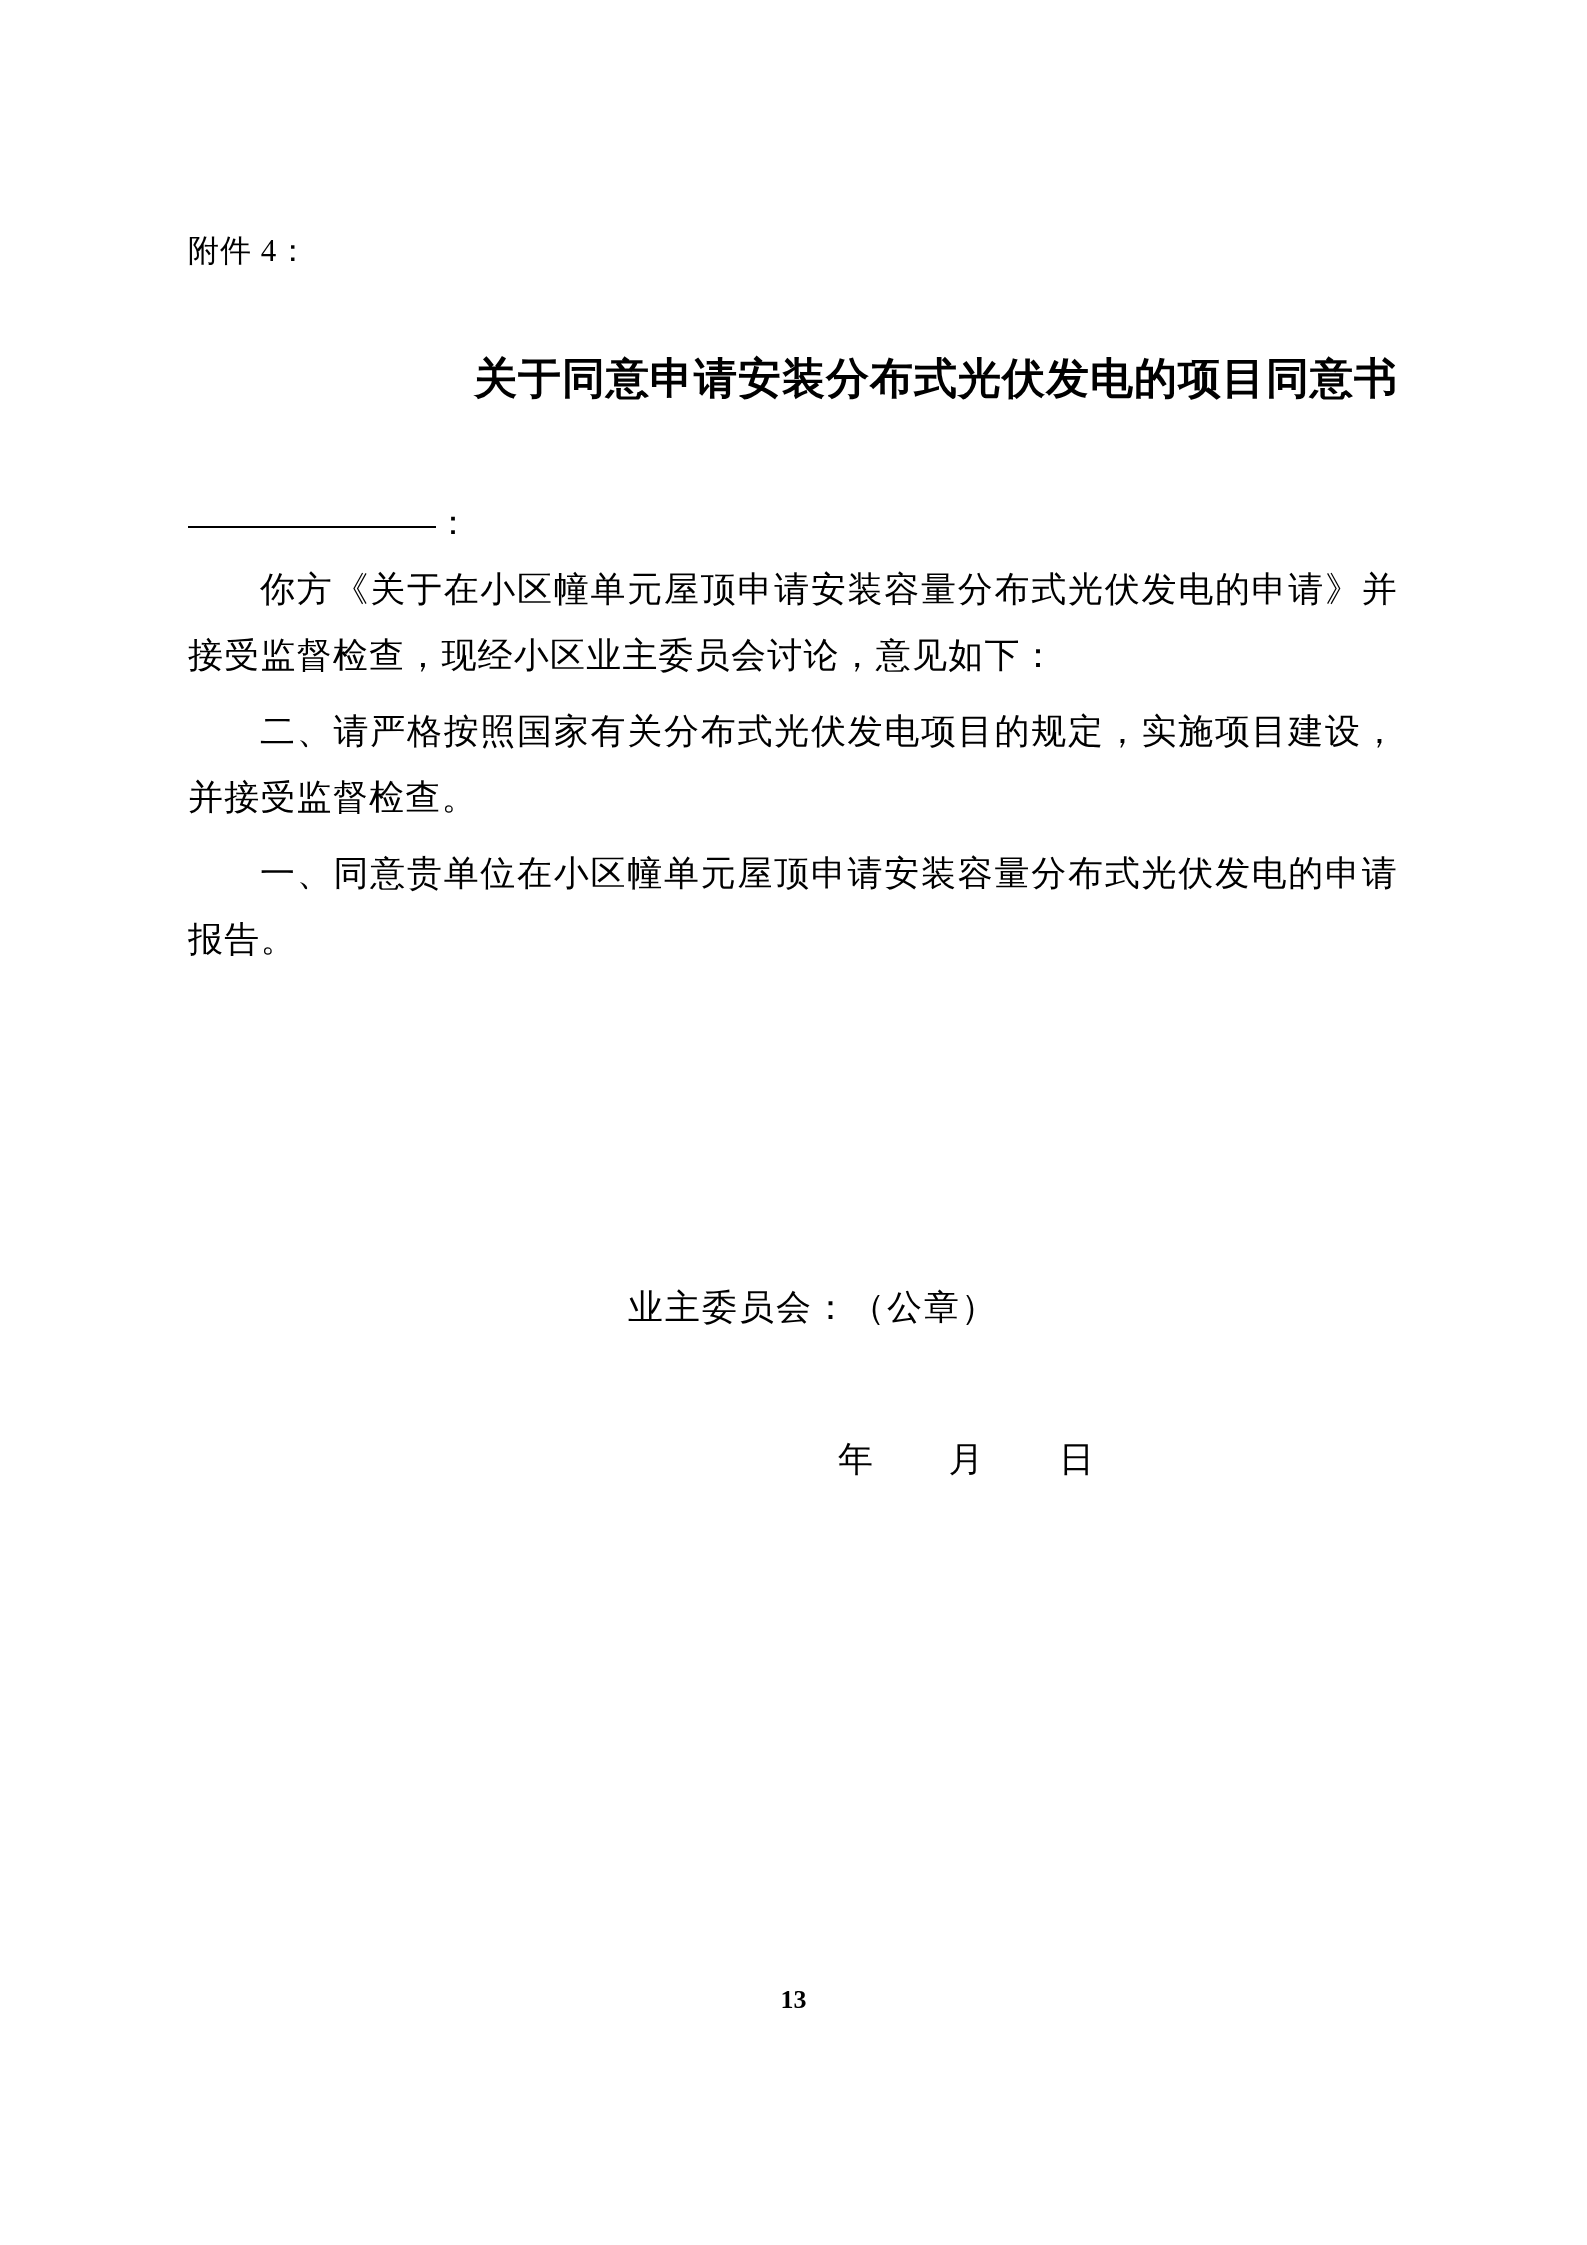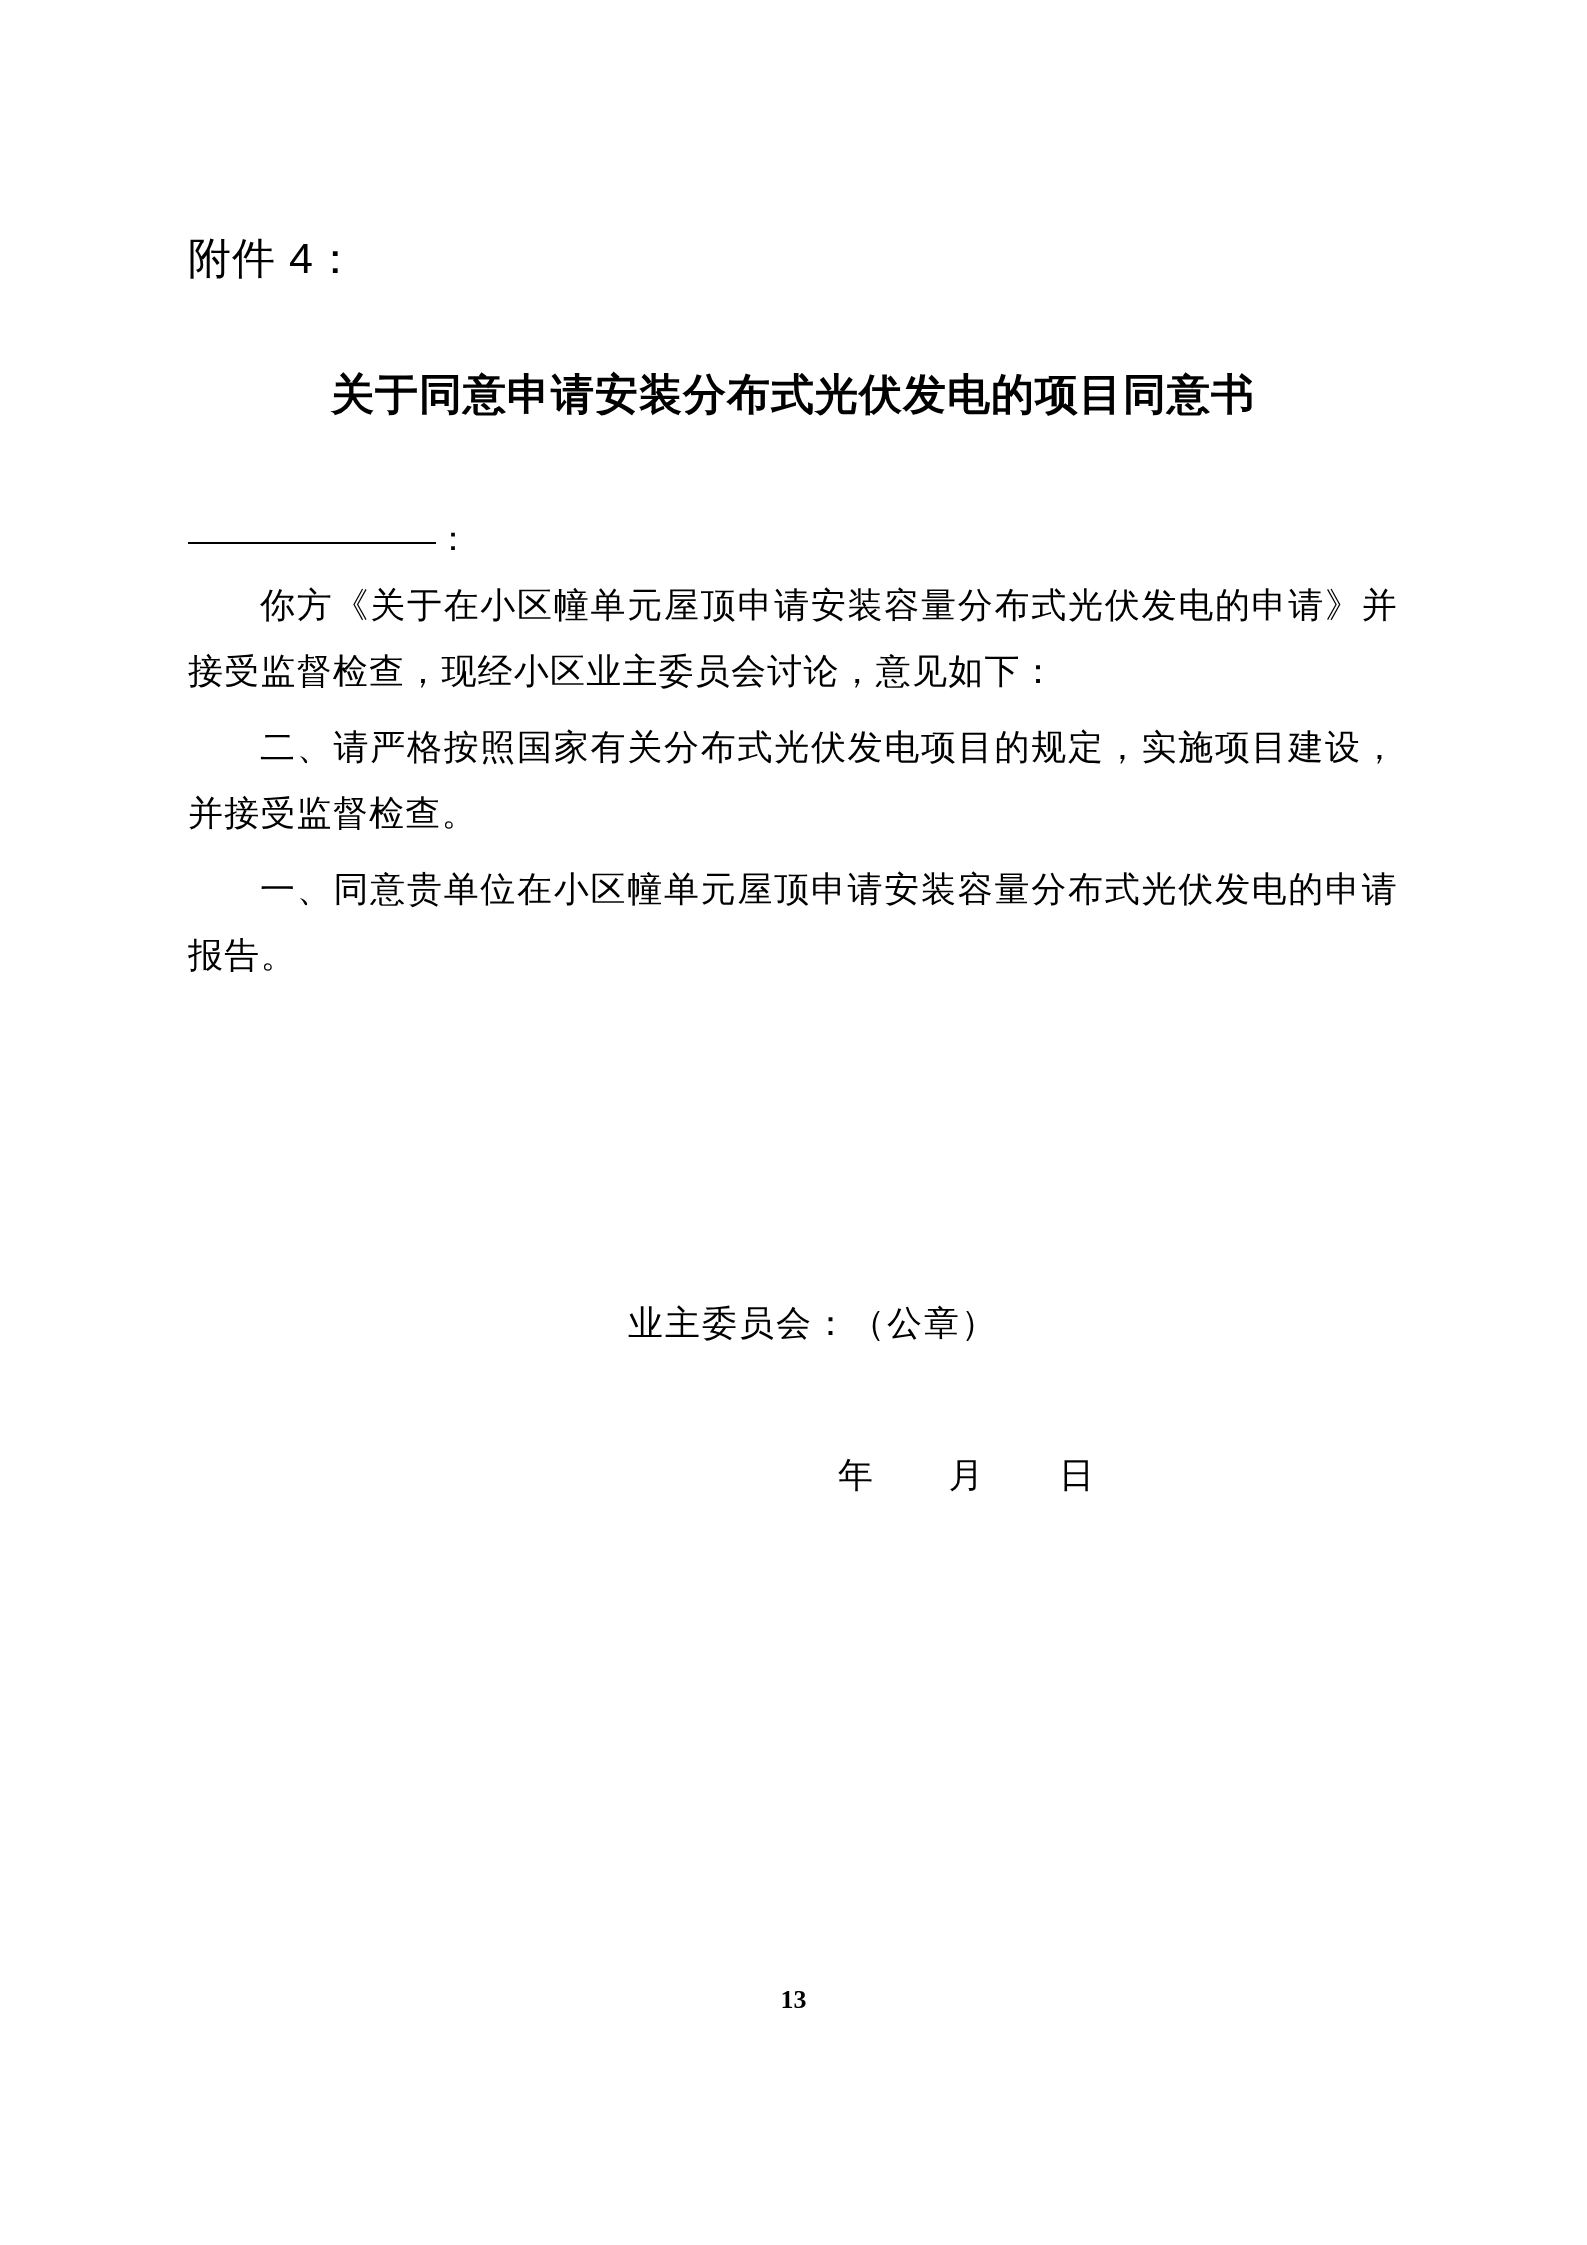--- a/index.html
+++ b/index.html
@@ -23,28 +23,28 @@
     padding: 0;
   }
   .content {
     position: absolute;
     left: 188px;
     top: 0;
     width: 1210px;
   }
   .attachment-label {
     margin-top: 230px;
-    font-size: 43px;
-    font-family: Liberation Sans, sans-serif;
+    font-size: 31px;
+    font-family: Liberation Serif, serif;
     font-weight: 500;
     letter-spacing: 1px;
   }
   .doc-title {
     margin-top: 78px;
-    text-align: center;
+    text-align: right;
     font-size: 43px;
     font-weight: bold;
     font-family: "DejaVu Sans", sans-serif;
     letter-spacing: 1px;
   }
   .recipient-line {
     margin-top: 92px;
     font-size: 34px;
     font-family: "DejaVu Serif", serif;
     letter-spacing: 0px;

